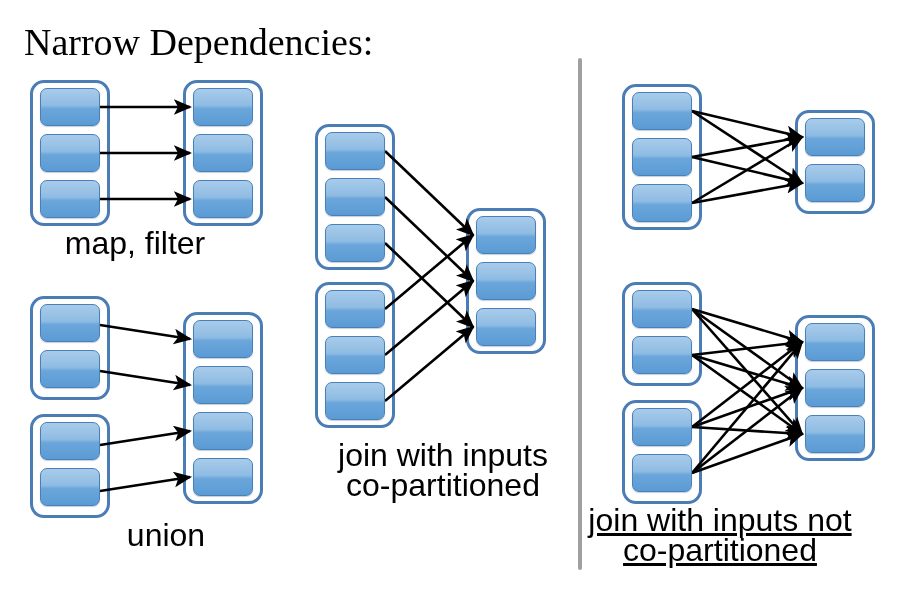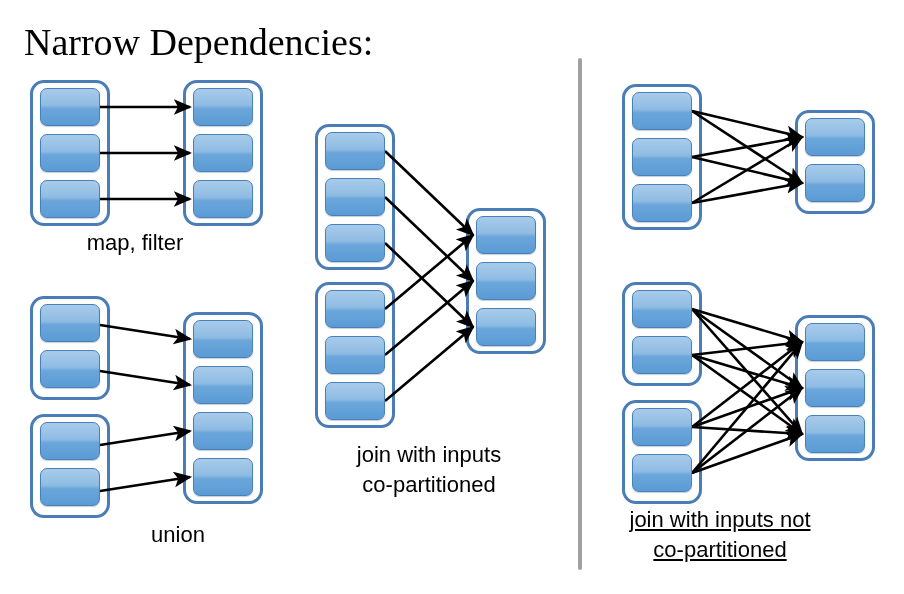--- a/index.html
+++ b/index.html
@@ -25,29 +25,29 @@
     color: #000000;
     white-space: nowrap;
     letter-spacing: 0px;
   }
   #heading-narrow { left: 24px; top: 20px; }
   #heading-wide   { left: 585px; top: 20px; }
 
   .caption {
     position: absolute;
     font-family: "Liberation Sans", sans-serif;
-    font-size: 22px;
+    font-size: 32px;
     color: #000000;
     text-align: center;
     line-height: 30px;
     white-space: pre-line;
   }
   #caption-map    { left: 0px;   top: 228px; width: 270px; }
-  #caption-union  { left: 16px;   top: 520px; width: 270px; padding-left: 27px; }
-  #caption-join   { left: 294px; top: 440px; width: 270px; }
+  #caption-union  { left: 4px;   top: 520px; width: 270px; padding-left: 27px; }
+  #caption-join   { left: 308px; top: 440px; width: 270px; }
   #caption-gbk    { left: 600px; top: 230px; width: 300px; }
   #caption-joinnot{ left: 565px; top: 505px; width: 310px; text-decoration: underline; }
 
   #divider {
     position: absolute;
     left: 578px;
     top: 58px;
     width: 4px;
     height: 512px;
     background: #a0a0a0;

